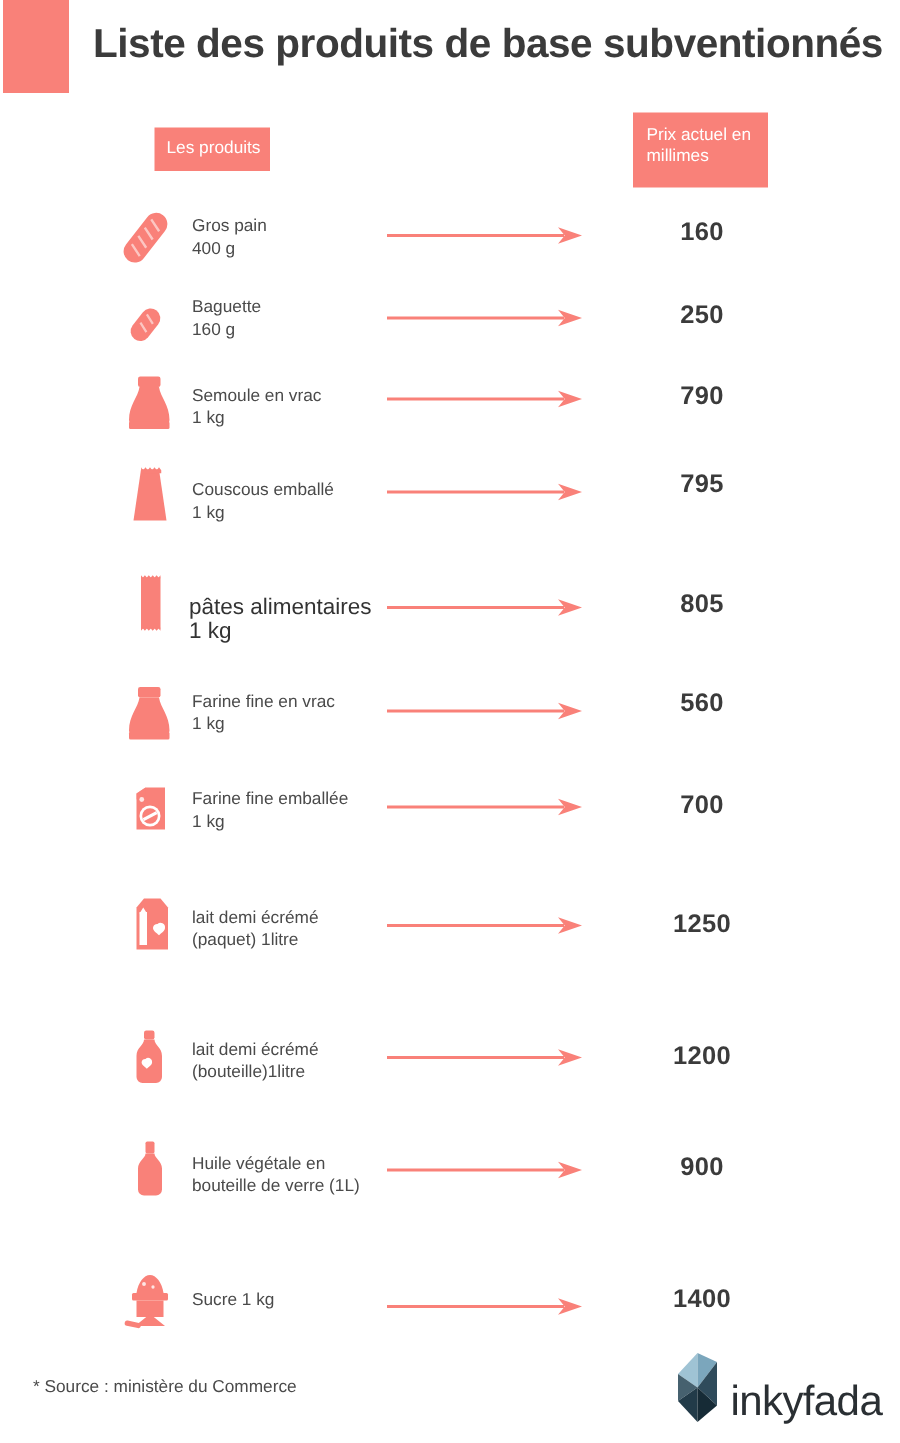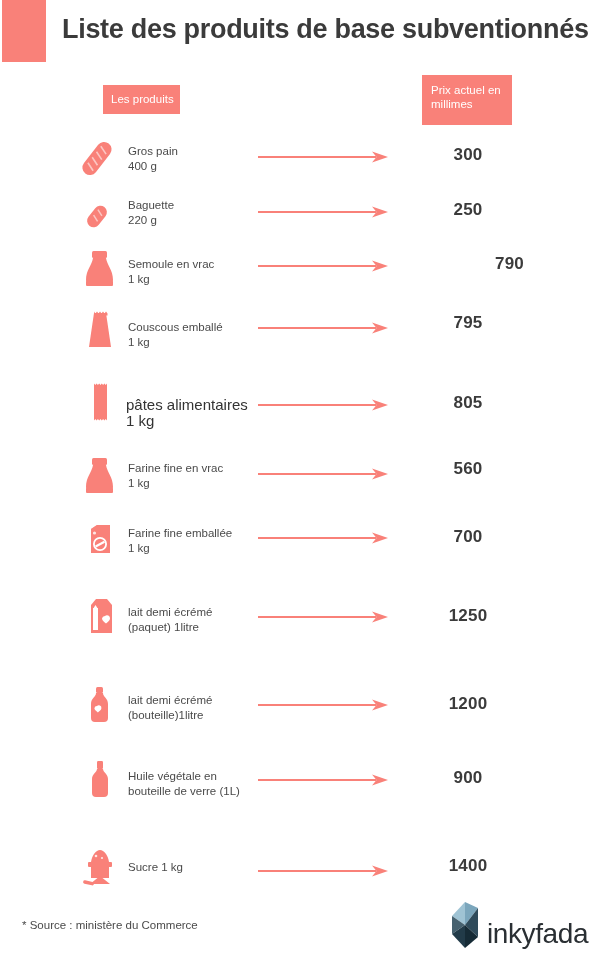--- a/index.html
+++ b/index.html
@@ -158,34 +158,34 @@
         </svg>
       </div>
       <div class="row-label" style="top: 144px;">
         <div>Gros pain</div>
         <div>400 g</div>
       </div>
       <div class="row-arrow" style="top: 150px;"><svg width="130" height="14" viewBox="0 0 130 14">
    <line x1="0" y1="7" x2="118" y2="7" stroke="#F98179" stroke-width="2"></line>
    <path d="M114 1.5 L130 7 L114 12.5 L118.5 7 z" fill="#F98179"></path>
         </svg></div>
-      <div class="row-price" style="top: 145px;">300</div>
+      <div class="row-price" style="top: 145px;">160</div>
     </div>
     <div class="row" style="top: 0px;">
       <div class="row-icon" style="top: 192px;">
         <svg width="44" height="48" viewBox="0 0 44 48">
       <g transform="rotate(38 20 24)">
         <rect x="13" y="13" width="13" height="24" rx="6.5" fill="#F98179"></rect>
         <path d="M16 19 l7 2.5 M16 26 l7 2.5" stroke="#fff" stroke-width="1.5" opacity="0.55"></path>
       </g>
         </svg>
       </div>
       <div class="row-label" style="top: 198px;">
         <div>Baguette</div>
-        <div>220 g</div>
+        <div>160 g</div>
       </div>
       <div class="row-arrow" style="top: 205px;"><svg width="130" height="14" viewBox="0 0 130 14">
    <line x1="0" y1="7" x2="118" y2="7" stroke="#F98179" stroke-width="2"></line>
    <path d="M114 1.5 L130 7 L114 12.5 L118.5 7 z" fill="#F98179"></path>
         </svg></div>
       <div class="row-price" style="top: 200px;">250</div>
     </div>
     <div class="row" style="top: 0px;">
       <div class="row-icon" style="top: 245px;">
         <svg width="44" height="48" viewBox="0 0 44 48">
@@ -195,21 +195,21 @@
         </svg>
       </div>
       <div class="row-label" style="top: 257px;">
         <div>Semoule en vrac</div>
         <div>1 kg</div>
       </div>
       <div class="row-arrow" style="top: 259px;"><svg width="130" height="14" viewBox="0 0 130 14">
    <line x1="0" y1="7" x2="118" y2="7" stroke="#F98179" stroke-width="2"></line>
    <path d="M114 1.5 L130 7 L114 12.5 L118.5 7 z" fill="#F98179"></path>
         </svg></div>
-      <div class="row-price" style="top: 254px; text-align: right;">790</div>
+      <div class="row-price" style="top: 254px;">790</div>
     </div>
     <div class="row" style="top: 0px;">
       <div class="row-icon" style="top: 306px;">
         <svg width="44" height="48" viewBox="0 0 44 48">
       <path d="M16 7 h12 l5 34 h-22 z" fill="#F98179"></path>
       <path d="M16 7 h12 v2 h-12 z" fill="#F98179"></path>
       <path d="M16 5.5 l1.5 2 l1.5 -2 l1.5 2 l1.5 -2 l1.5 2 l1.5 -2 l1.5 2 l1.5 -2 l1.5 2 v2 h-13 z" fill="#F98179"></path>
         </svg>
       </div>
       <div class="row-label" style="top: 320px;">

